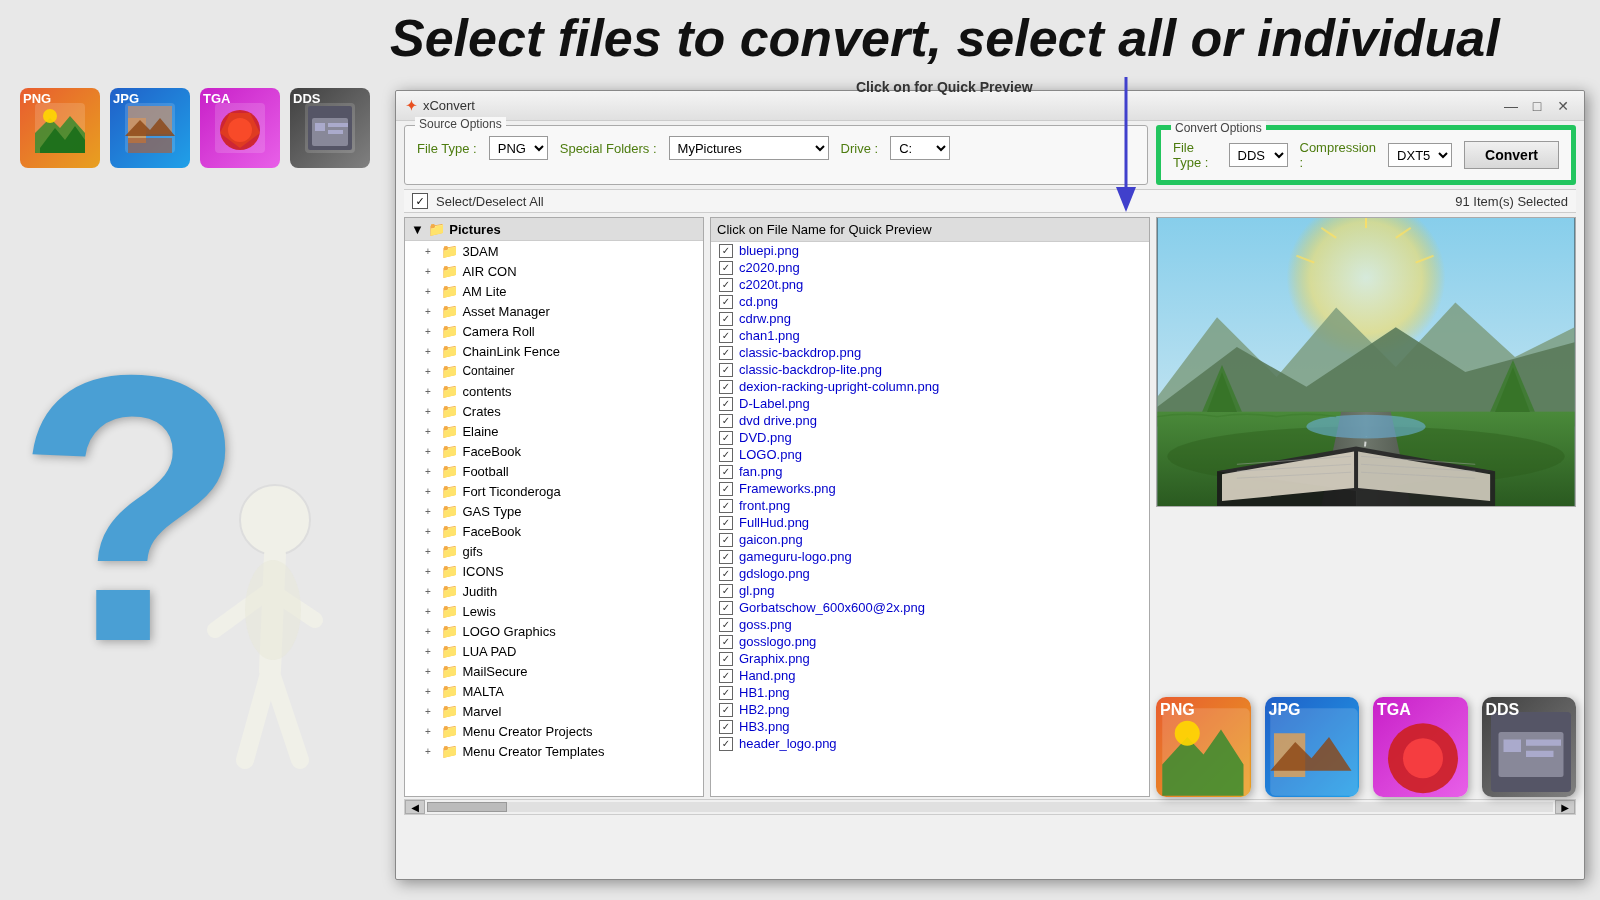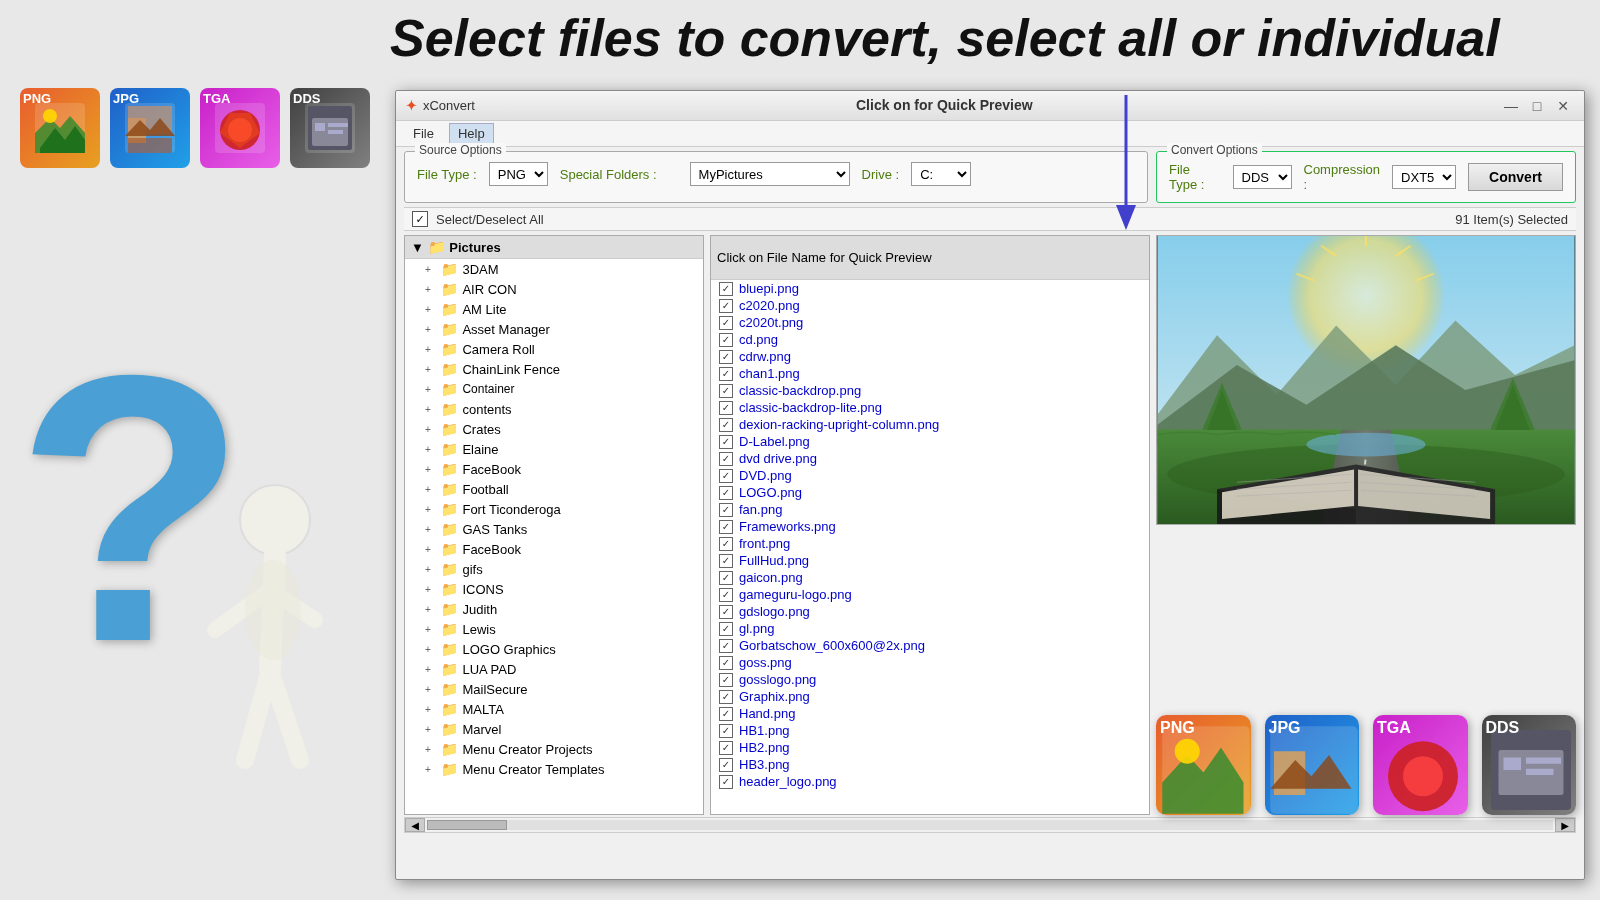--- a/index.html
+++ b/index.html
@@ -213,21 +213,21 @@
     .file-list-panel {
       flex: 1;
       border: 1px solid #aaa;
       background: white;
       overflow-y: scroll;
       overflow-x: hidden;
       font-size: 13px;
     }
     .file-list-header {
       background: #ddd;
-      padding: 14px 6px;
+      padding: 4px 6px;
       font-size: 13px;
       border-bottom: 1px solid #ccc;
       display: flex;
       align-items: center;
       gap: 8px;
       position: sticky;
       top: 0;
       z-index: 1;
     }
     .file-item {
@@ -314,21 +314,21 @@
       flex: 1;
       border: 1px solid #aaa;
       border-radius: 3px;
       padding: 10px 12px;
       background: #f8f8f8;
       position: relative;
       margin-right: 8px;
     }
     .convert-panel-inner {
       width: 420px;
-      border: 1px solid #22c55e;
+      border: 5px solid #22c55e;
       border-radius: 3px;
       padding: 10px 12px;
       background: #f8f8f8;
       position: relative;
     }
     .legend-text {
       position: absolute;
       top: -9px;
       left: 10px;
       background: #f8f8f8;
@@ -408,40 +408,36 @@
       <span style="color:#e85020; font-weight:bold;">✦</span>
       <span>xConvert</span>
     </div>
     <div class="window-controls">
       <div class="win-btn">—</div>
       <div class="win-btn">□</div>
       <div class="win-btn">✕</div>
     </div>
   </div>
 
-  <div class="menu-bar">
-    <div class="menu-item">File</div>
-    <div class="menu-item active">Help</div>
-  </div>
 
   <div class="top-panels-row">
 
     <div class="source-panel-inner">
       <span class="legend-text">Source Options</span>
       <div class="options-row">
         <span class="opt-label">File Type :</span>
         <select class="opt-select">
           <option>PNG</option>
           <option>JPG</option>
           <option>TGA</option>
           <option>DDS</option>
           <option>BMP</option>
         </select>
         <span class="opt-label">Special Folders :</span>
-        <select class="opt-select" style="width:160px;margin-left:21px;">
+        <select class="opt-select" style="width:160px;">
           <option>MyPictures</option>
           <option>Desktop</option>
           <option>Documents</option>
         </select>
         <span class="opt-label">Drive :</span>
         <select class="opt-select" style="width:60px;">
           <option>C:</option>
           <option>D:</option>
           <option>E:</option>
         </select>
@@ -549,21 +545,21 @@
             <span style="font-size:13px;">Football</span>
           </div>
           <div class="tree-item child">
             <span class="expand-icon">+</span>
             <span class="folder-icon">📁</span>
             <span style="font-size:13px;">Fort Ticonderoga</span>
           </div>
           <div class="tree-item child">
             <span class="expand-icon">+</span>
             <span class="folder-icon">📁</span>
-            <span style="font-size:13px;">GAS Tanks</span>
+            <span style="font-size:13px;">GAS Type</span>
           </div>
           <div class="tree-item child">
             <span class="expand-icon">+</span>
             <span class="folder-icon">📁</span>
             <span style="font-size:13px;">FaceBook</span>
           </div>
           <div class="tree-item child">
             <span class="expand-icon">+</span>
             <span class="folder-icon">📁</span>
             <span style="font-size:13px;">gifs</span>

